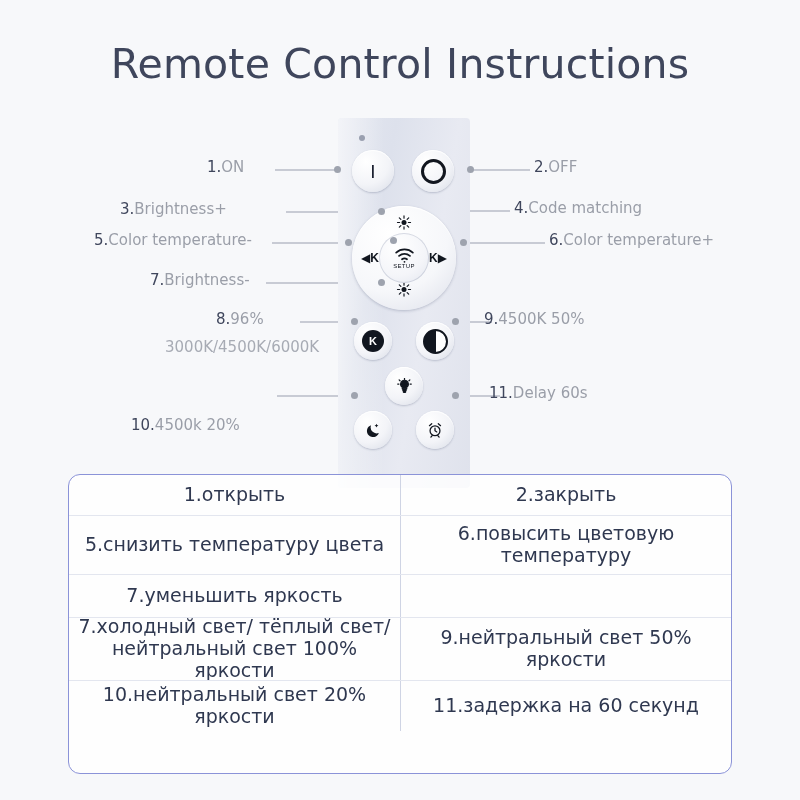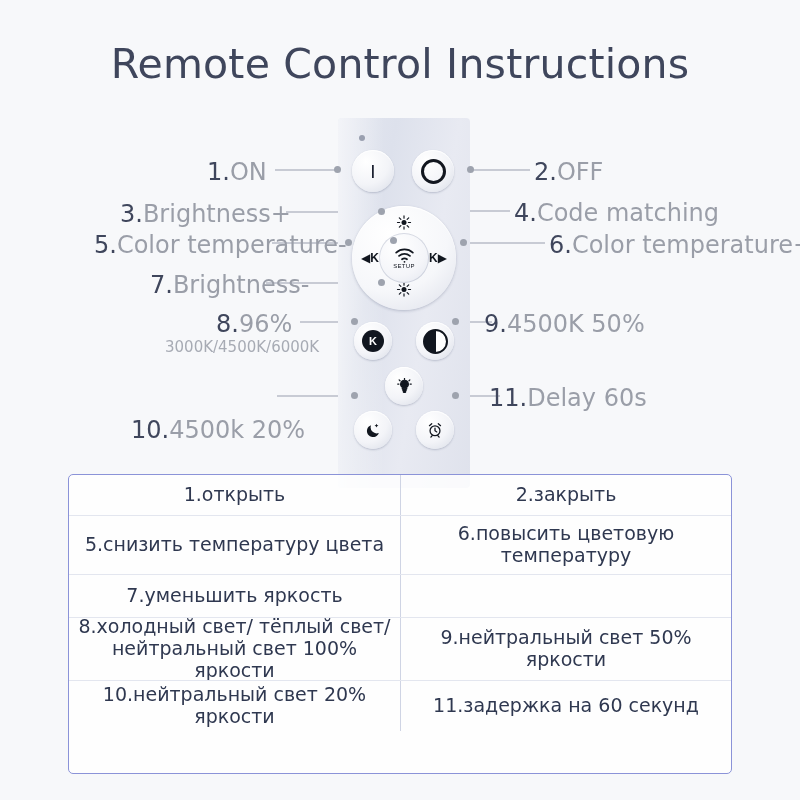--- a/index.html
+++ b/index.html
@@ -79,36 +79,36 @@
     color:#fff;font-size:11px;font-weight:700;
   }
   .contrast-ico{
     width:21px;height:21px;border-radius:50%;border:2.5px solid #11161f;
     background:linear-gradient(90deg,#11161f 50%,#fff 50%);
   }
 
   
   .lbl{
     position:absolute;white-space:nowrap;
-    font-size:24px;color:#9a9ea8;
+    font-size:15px;color:#9a9ea8;
     font-family:"DejaVu Sans","Liberation Sans",sans-serif;
   }
   .lbl .num{color:#3f465c;}
   .sub{
     position:absolute;white-space:nowrap;font-size:15px;color:#a7abb4;
     font-family:"DejaVu Sans","Liberation Sans",sans-serif;
   }
   .dot{position:absolute;width:7px;height:7px;border-radius:50%;background:#9ea3ae;}
   svg.leader-svg{position:absolute;left:0;top:0;width:800px;height:800px;overflow:visible;pointer-events:none;}
 
   
   .tbl{
     position:absolute;left:68px;top:474px;width:664px;height:300px;
     background:rgba(255,255,255,.82);
-    border:1.5px solid #8b93d8;border-radius:5px;
+    border:1.5px solid #8b93d8;border-radius:12px;
     box-sizing:border-box;overflow:hidden;
     backdrop-filter:none;
   }
   .tbl-grid{display:flex;flex-direction:column;height:100%;}
   .trow{display:flex;flex:0 0 auto;position:relative;}
   .trow + .trow{border-top:1.5px solid #e3e6ef;}
   .tcell{
     display:flex;align-items:center;justify-content:center;text-align:center;
     font-size:19px;color:#2f3850;line-height:1.15;padding:4px 8px;box-sizing:border-box;
     font-family:"DejaVu Sans","Liberation Sans",sans-serif;
@@ -304,21 +304,21 @@
       </div>
       <div class="trow r3">
         <div class="tcell l">5.снизить температуру цвета</div>
         <div class="tcell r">6.повысить цветовую температуру</div>
       </div>
       <div class="trow r4">
         <div class="tcell l">7.уменьшить яркость</div>
         <div class="tcell r"></div>
       </div>
       <div class="trow r5">
-        <div class="tcell l">8.холодный свет/ тёплый свет/ нейтральный свет 100% яркости</div>
+        <div class="tcell l">7.холодный свет/ тёплый свет/ нейтральный свет 100% яркости</div>
         <div class="tcell r">9.нейтральный свет 50% яркости</div>
       </div>
       <div class="trow r6">
         <div class="tcell l">10.нейтральный свет 20% яркости</div>
         <div class="tcell r">11.задержка на 60 секунд</div>
       </div>
     </div>
   </div>
 
 </div>

